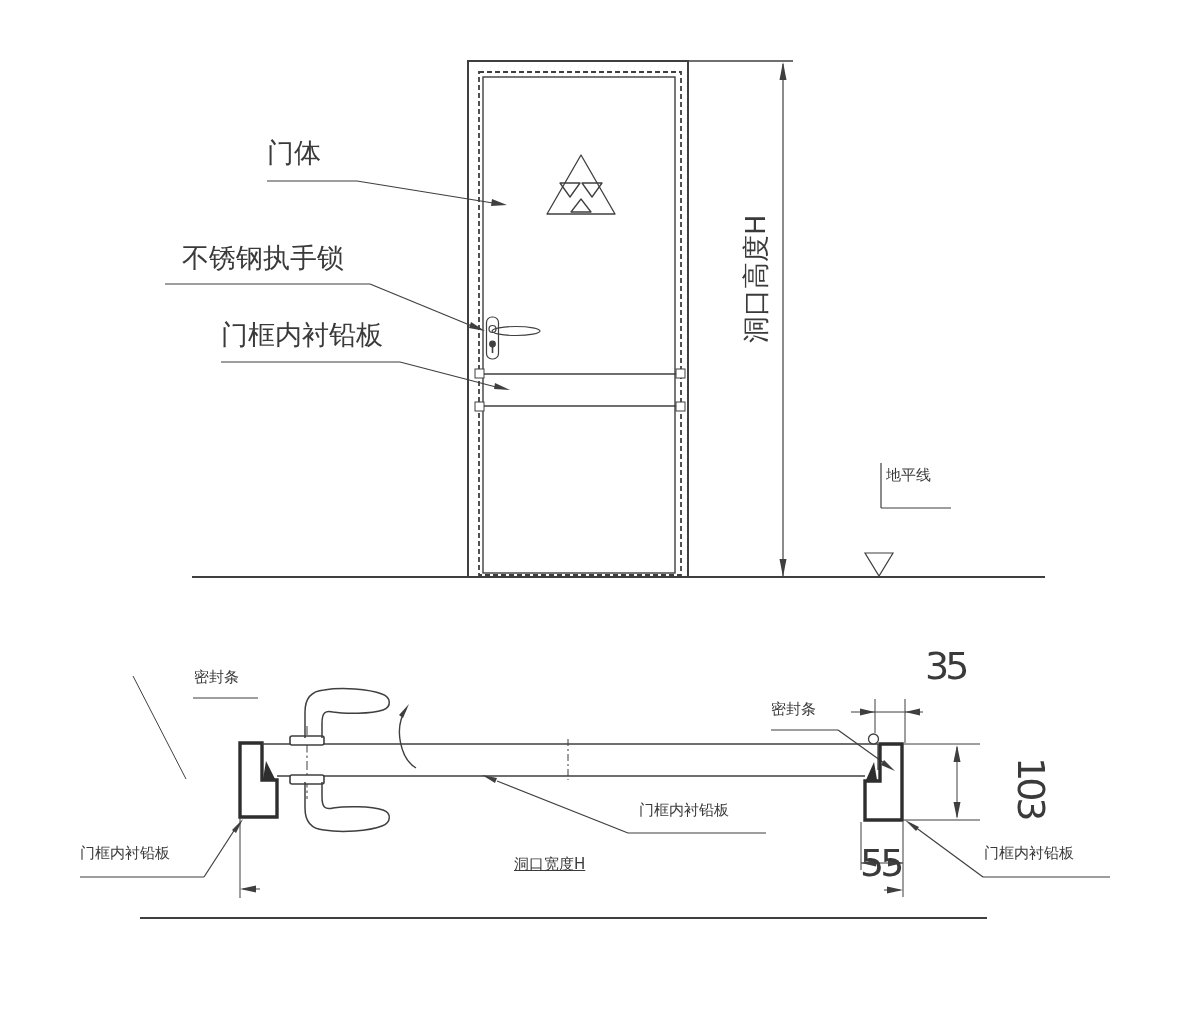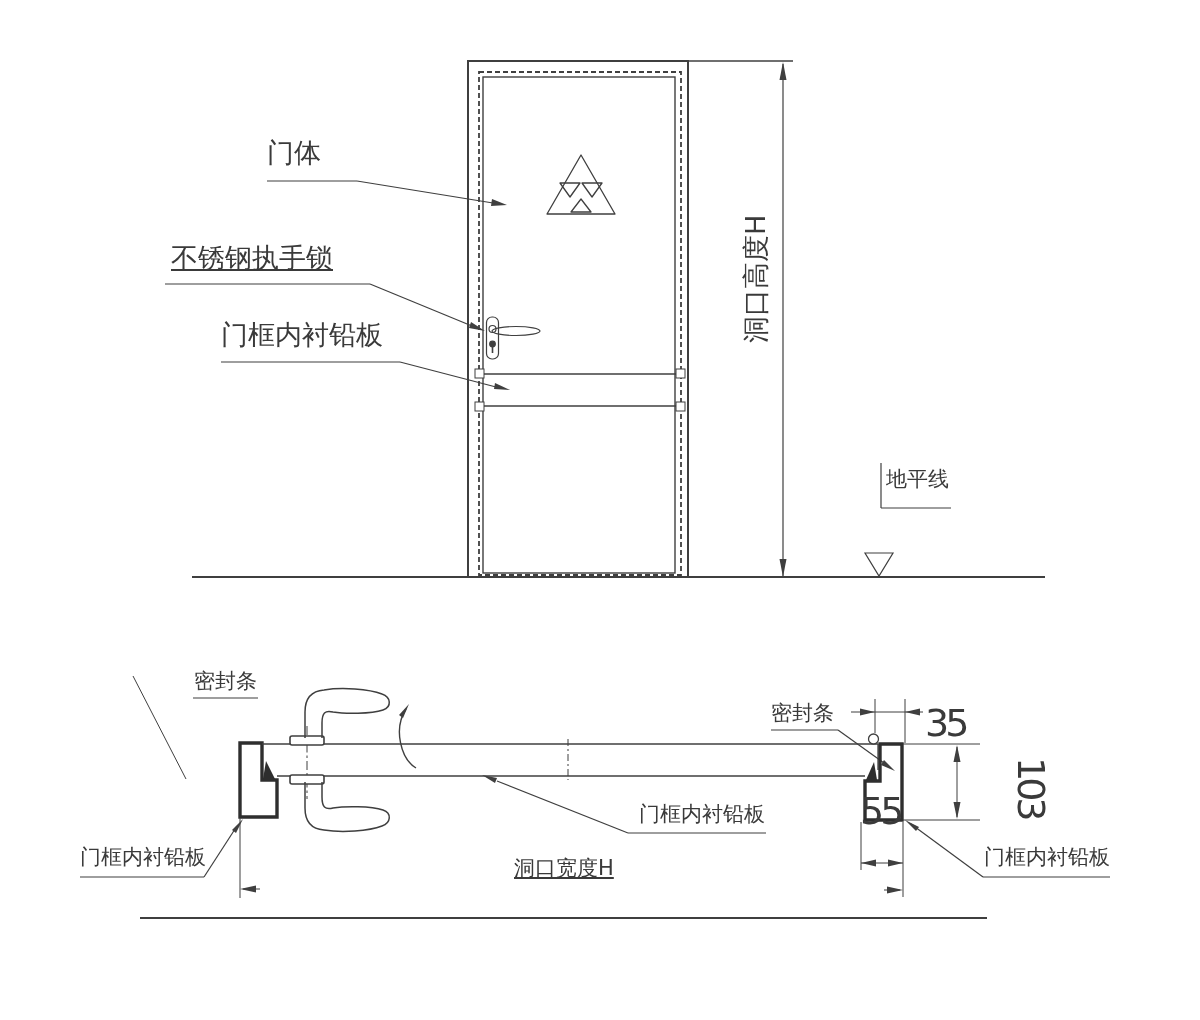--- a/index.html
+++ b/index.html
@@ -6,21 +6,21 @@
   #stage{
     position:relative;width:1200px;height:1020px;background:#ffffff;overflow:hidden;
     font-family:"DejaVu Sans","Liberation Sans",sans-serif;
   }
   #stage svg{position:absolute;left:0;top:0;}
   .lbl{
     position:absolute;color:#3a3a3a;white-space:nowrap;line-height:1.05;
     font-family:"DejaVu Sans","Liberation Sans",sans-serif;
   }
   .lbl-lg{font-size:27px;}
-  .lbl-sm{font-size:21px;}
+  .lbl-sm{font-size:15px;}
   .dim-num{font-size:38px;letter-spacing:-4px;color:#3a3a3a;}
   .rot-ccw{transform:rotate(-90deg);transform-origin:0 0;}
   .rot-cw{transform:rotate(90deg);transform-origin:0 0;}
 </style>
 </head>
 <body>
 
 <div id="stage">
 
 <svg width="1200" height="1020" viewBox="0 0 1200 1020">
@@ -182,29 +182,29 @@
       <line x1="628" y1="833" x2="766" y2="833"></line>
       <line x1="628" y1="833" x2="497" y2="781"></line>
       <polygon points="482,775 497,778 495,783" fill="#3f3f3f" stroke="none"></polygon>
     </g>
 
     <line x1="140" y1="918" x2="987" y2="918" stroke-width="1.8"></line>
   </g>
 </svg>
 
 <div class="lbl lbl-lg" style="left:267px;top:139px;">门体</div>
-<div class="lbl lbl-lg" style="left:171px;top:244px;text-decoration:underline;">不锈钢执手锁</div>
+<div class="lbl lbl-lg" style="left:182px;top:244px;">不锈钢执手锁</div>
 <div class="lbl lbl-lg" style="left:221px;top:321px;">门框内衬铅板</div>
 <div class="lbl lbl-lg rot-ccw" style="left:742px;top:343px;">洞口高度H</div>
 <div class="lbl lbl-sm" style="left:886px;top:468px;">地平线</div>
 
 <div class="lbl lbl-sm" style="left:194px;top:670px;">密封条</div>
 <div class="lbl lbl-sm" style="left:771px;top:702px;">密封条</div>
 <div class="lbl lbl-sm" style="left:639px;top:803px;">门框内衬铅板</div>
 <div class="lbl lbl-sm" style="left:80px;top:846px;">门框内衬铅板</div>
 <div class="lbl lbl-sm" style="left:984px;top:846px;">门框内衬铅板</div>
 <div class="lbl lbl-sm" style="left:514px;top:857px;text-decoration:underline;">洞口宽度H</div>
 
-<div class="lbl dim-num" style="left:925px;top:704px;">35</div>
-<div class="lbl dim-num" style="left:860px;top:792px;">55</div>
+<div class="lbl dim-num" style="left:925px;top:647px;">35</div>
+<div class="lbl dim-num" style="left:860px;top:844px;">55</div>
 <div class="lbl dim-num rot-cw" style="left:1050px;top:757px;">103</div>
 
 </div>
 
 </body></html>

